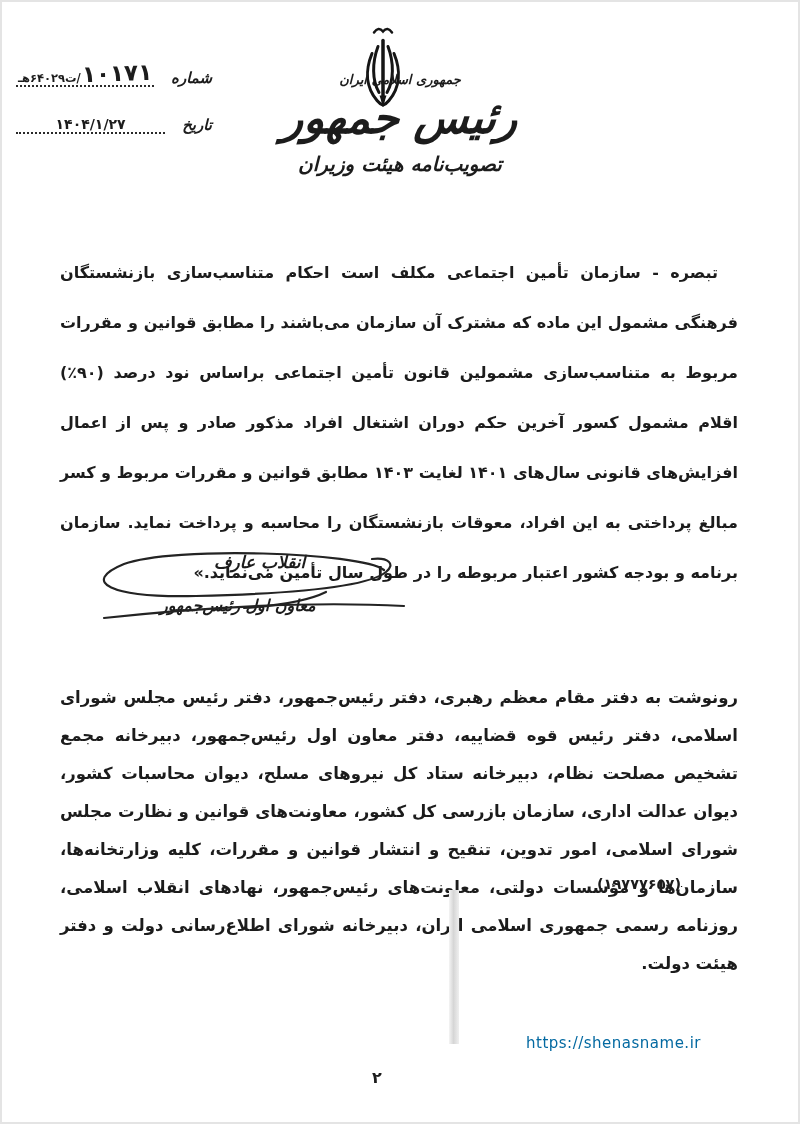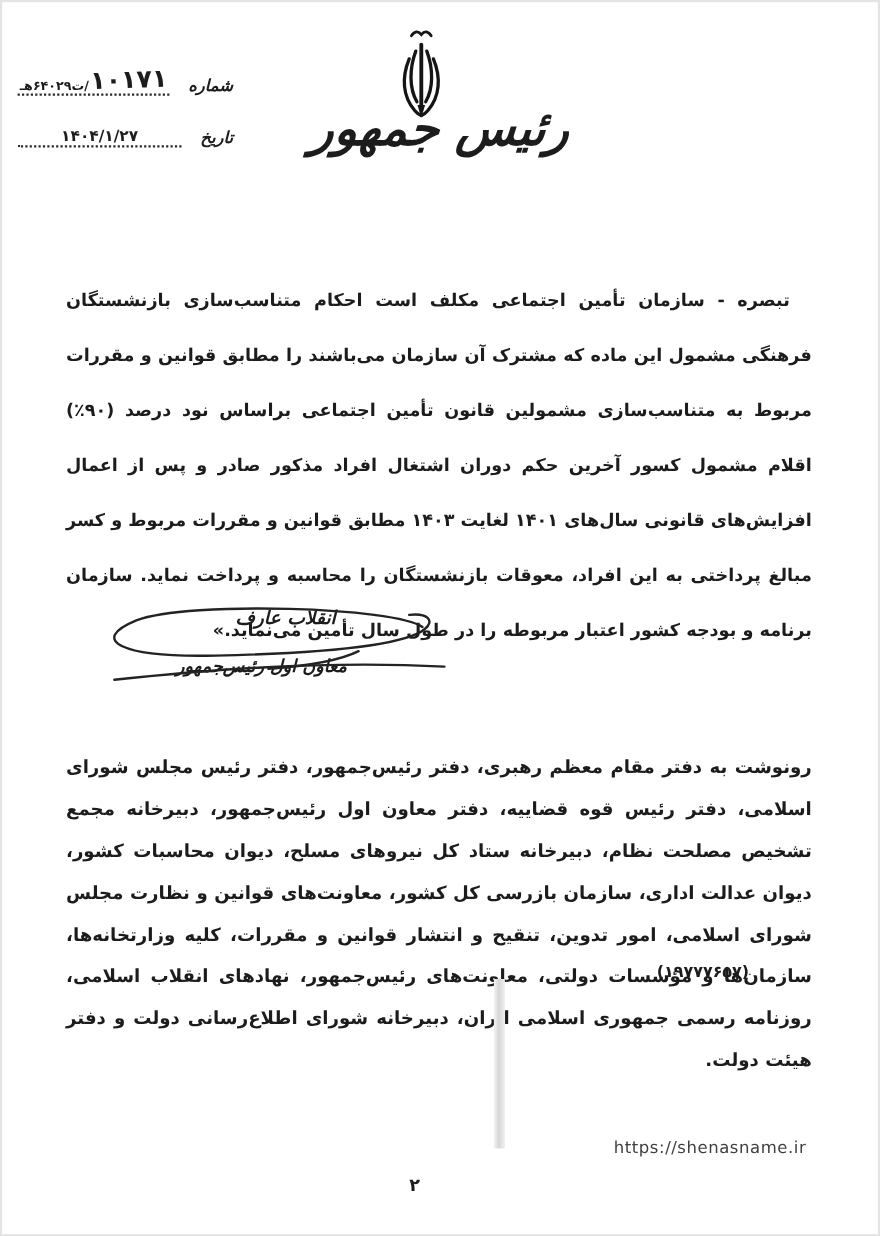--- a/index.html
+++ b/index.html
@@ -43,41 +43,43 @@
     position:absolute; top:660px; right:60px; width:678px;
     direction:rtl; text-align:justify;
     font-size:16.5px; font-weight:bold; line-height:38px;
   }
   .dist-lead { font-weight:bold;margin-top:27px; }
   .dist-ref { position:absolute; top:874px; left:582px; width:110px; text-align:center; font-size:14.5px; font-weight:bold; direction:rtl; }
 
   
   .scan-bar { position:absolute; left:447px; top:888px; width:10px; height:154px;
               background:linear-gradient(to right,#f4f4f4,#d6d6d6 45%,#efefef); }
-  .url { position:absolute; left:556px; top:1032px; font-size:15px; color:#404040; letter-spacing:0.5px; }
+  .url { position:absolute; left:524px; top:1032px; font-size:15px; color:#0369a1; letter-spacing:0.5px; }
   .pagenum { position:absolute; left:360px; top:1066px; width:30px; text-align:center; font-size:16px; font-weight:bold; }
 </style>
 </head>
 <body>
 
 <div class="page">
 
   <svg class="emblem" viewBox="0 0 100 170" aria-hidden="true">
     <g fill="none" stroke="#151515" stroke-linecap="round">
       <path d="M32 12 q9 -13 18 -2 q9 -11 18 2" stroke-width="5"></path>
       <path d="M50 28 L50 148" stroke-width="7"></path>
       <path d="M50 160 L43 138 L57 138 Z" fill="#151515" stroke="none"></path>
       <path d="M40 40 C28 72 28 108 42 132" stroke-width="6"></path>
       <path d="M60 40 C72 72 72 108 58 132" stroke-width="6"></path>
       <path d="M28 54 C14 88 16 122 38 148 C42 153 47 156 50 157" stroke-width="6"></path>
       <path d="M72 54 C86 88 84 122 62 148 C58 153 53 156 50 157" stroke-width="6"></path>
     </g>
   </svg>
 
+  <div class="hdr-center country">جمهوری اسلامی ایران</div>
   <div class="hdr-center president">رئیس جمهور</div>
+  <div class="hdr-center doctype">تصویب‌نامه هیئت وزیران</div>
 
   <div class="ref">
     <div class="ref-row">
       <span class="ref-label">شماره</span>
       <span class="ref-line">
         <span class="ref-num-big">۱۰۱۷۱</span>
         <span class="ref-num-suffix">/ت۶۴۰۲۹هـ</span>
       </span>
     </div>
     <div class="ref-row">

